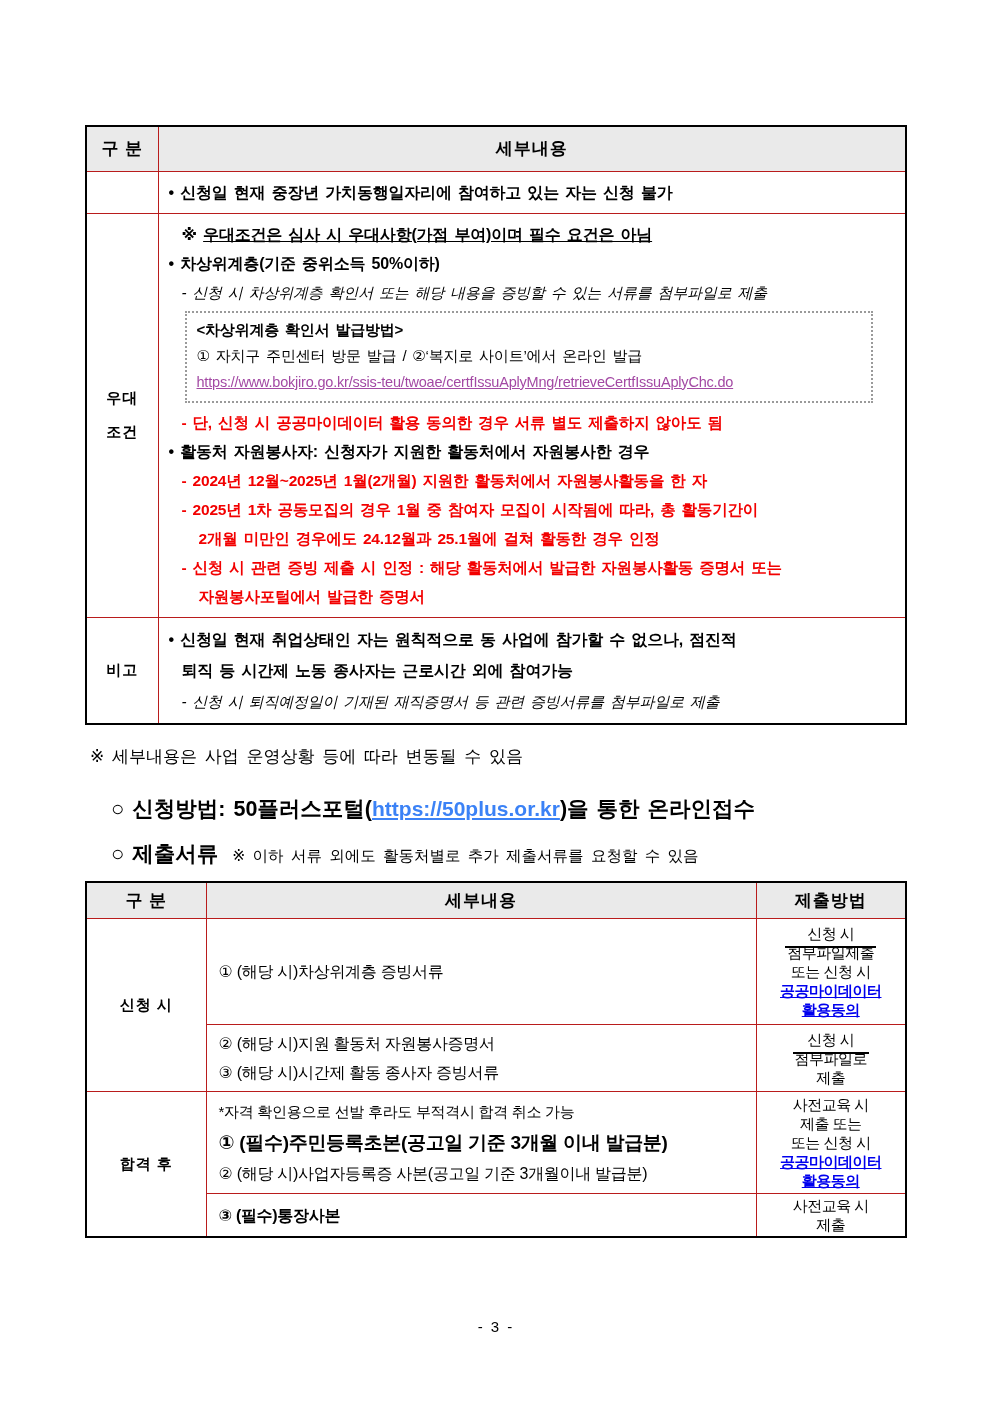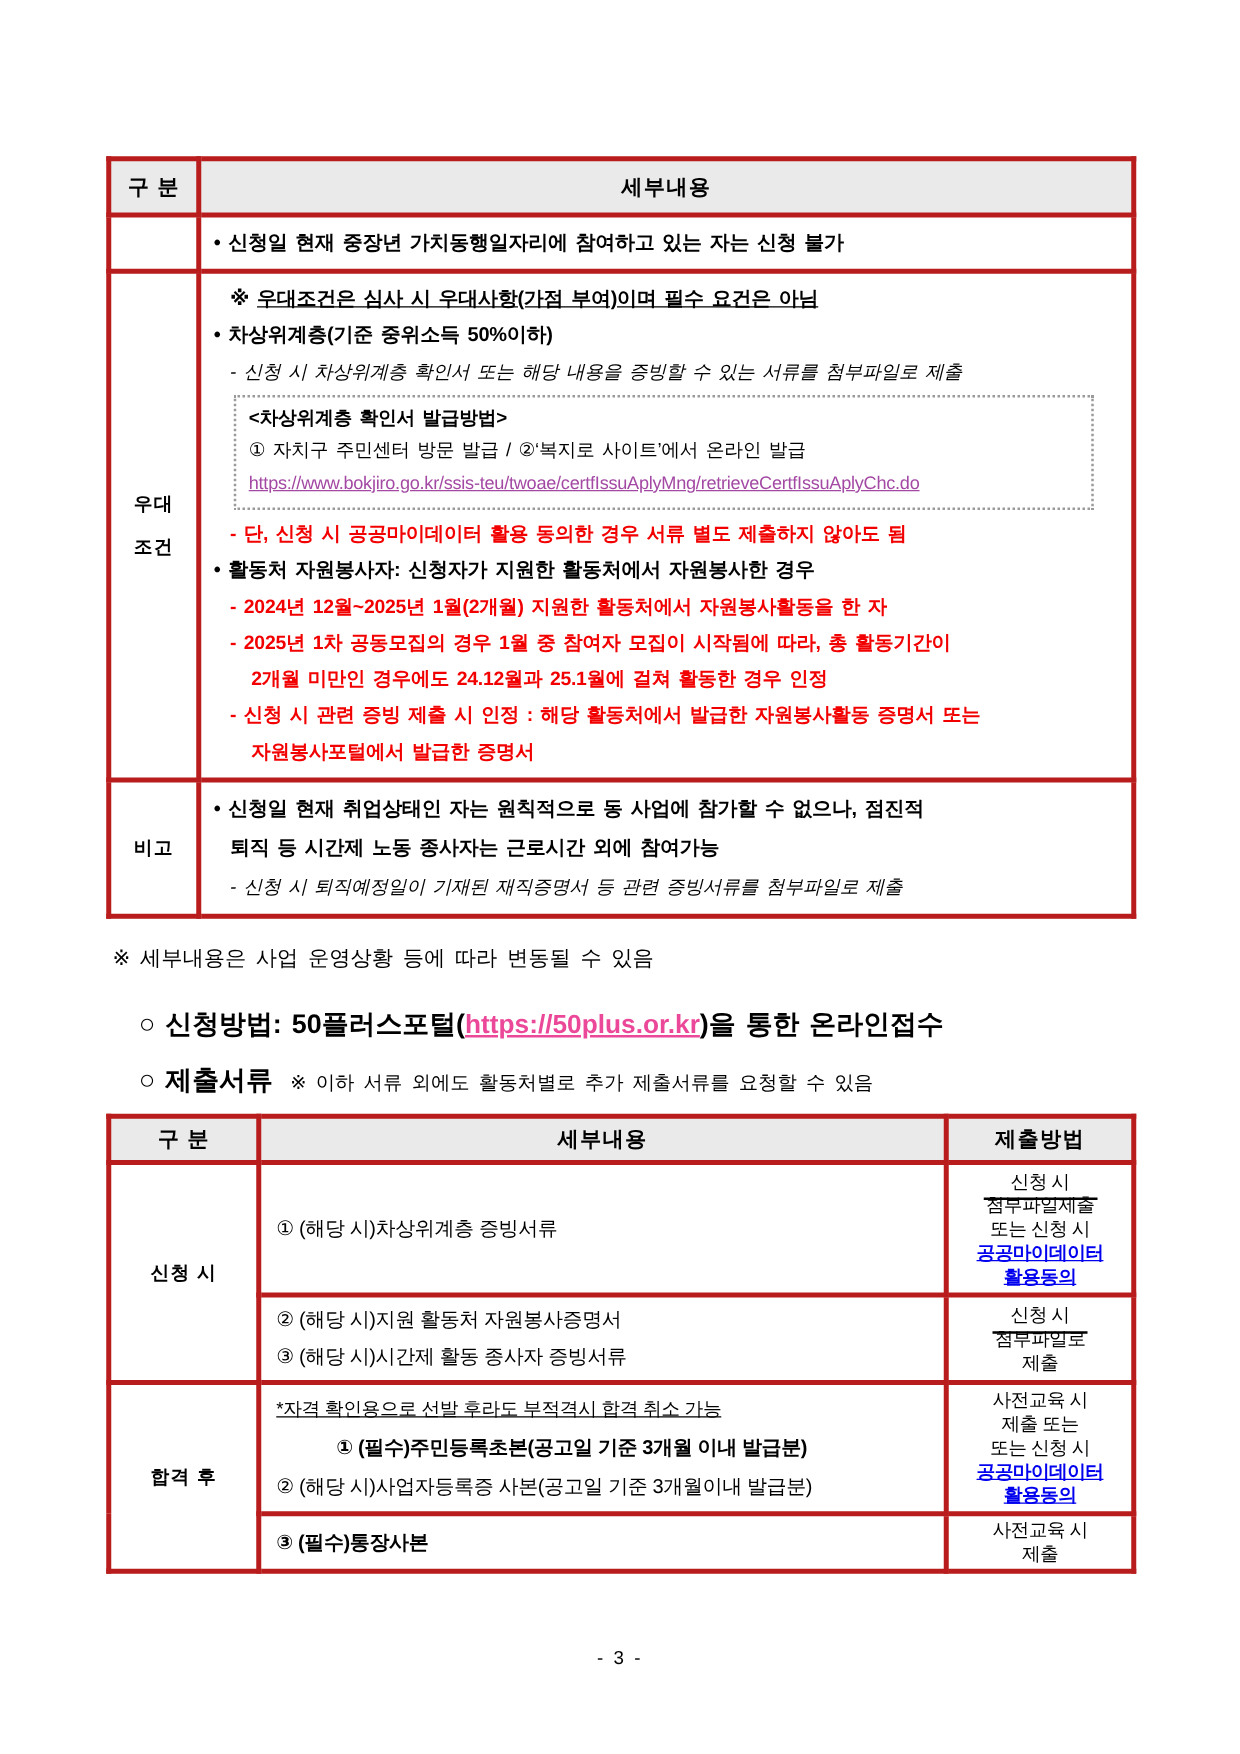--- a/index.html
+++ b/index.html
@@ -12,21 +12,21 @@
     position:relative;
     width:992px; height:1403px;
     background:#fff;
     overflow:hidden;
   }
   .content { position:absolute; left:85px; top:125px; width:822px; }
 
   
   table { border-collapse:collapse; table-layout:fixed; width:820px; }
   table.outer { border:2px solid #000; }
-  td, th { border:4px solid #b91c1c; vertical-align:middle; }
+  td, th { border:1px solid #b91c1c; vertical-align:middle; }
   th.head {
     background:#EAEAEA; font-weight:bold; text-align:center;
     font-size:17px; letter-spacing:1px;
   }
   td.label-cell {
     text-align:center; font-weight:bold; font-size:15px;
     letter-spacing:1px; vertical-align:middle;
   }
   td.content-cell { padding:6px 6px 6px 10px; vertical-align:middle; font-size:16px; }
   td.content-top { vertical-align:top; }
@@ -41,44 +41,44 @@
 
   .dashed-box {
     border:2px dotted #9a9a9a;
     margin:4px 0 5px 16px;
     padding:4px 10px 6px 10px;
     width:688px;
     font-size:15px;
   }
   .dashed-box .line { line-height:26px; }
   .link-purple { color:#A349A4; text-decoration:underline; font-size:14.5px; font-family:"Liberation Sans","DejaVu Sans",sans-serif; }
-  .link-blue { color:#ec4899; text-decoration:underline; }
+  .link-blue { color:#3b82f6; text-decoration:underline; }
 
   
   .note1 { margin:20px 0 0 5px; font-size:17px; word-spacing:3px; }
   .h-big { margin:26px 0 0 26px; font-size:21.5px; font-weight:bold; word-spacing:2px; white-space:nowrap; }
   .h-big .circle { font-size:22px; font-weight:normal; margin-right:8px; }
   .h-note { font-size:15.5px; font-weight:normal; margin-left:14px; word-spacing:3px; }
 
   
   .t2 td.cell2 { padding:4px 6px 4px 12px; font-size:16px; }
   .t2 .cline { line-height:29px; white-space:nowrap; letter-spacing:-0.3px; }
   .method {
     text-align:center; font-size:15px; padding:2px 1px; letter-spacing:-0.5px;
   }
   .method .mline { line-height:19px; white-space:nowrap; }
   .blue { color:#0000EE; font-weight:bold; text-decoration:underline; }
   .topline { position:relative; display:inline-block; }
   .topline::after {
     content:""; position:absolute; left:-2px; right:-2px; top:3px;
     border-top:2px solid #000;
   }
-  .r3line1 { font-size:15px; text-decoration:underline; line-height:31px; white-space:nowrap; letter-spacing:-0.3px;}
+  .r3line1 { font-size:15px; line-height:31px; white-space:nowrap; letter-spacing:-0.3px;}
   .r3line  { font-size:16px; line-height:31px; white-space:nowrap; letter-spacing:-0.3px;}
-  .r3line.b { font-size:16px;margin-left:48px; }
+  .r3line.b { font-size:19px; }
 
   .footer {
     position:absolute; left:0; top:1318px; width:992px;
     text-align:center; font-size:15px; letter-spacing:2px;
   }
 </style>
 </head>
 <body>
 
 <div class="page">

